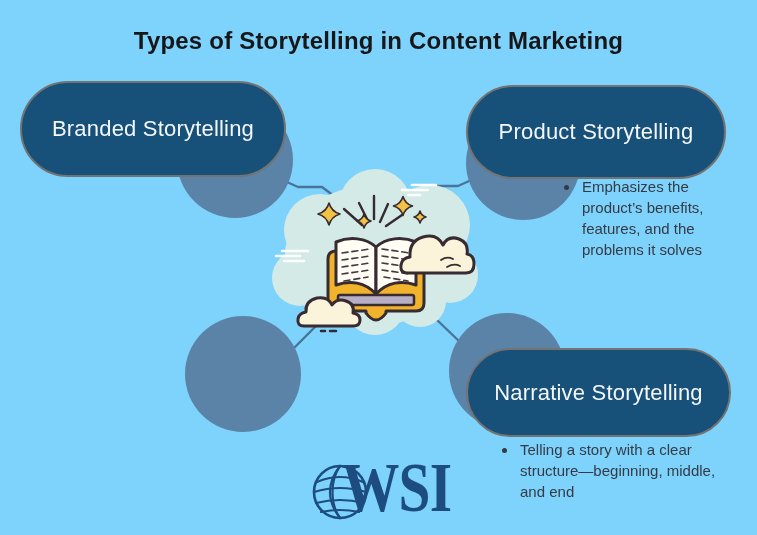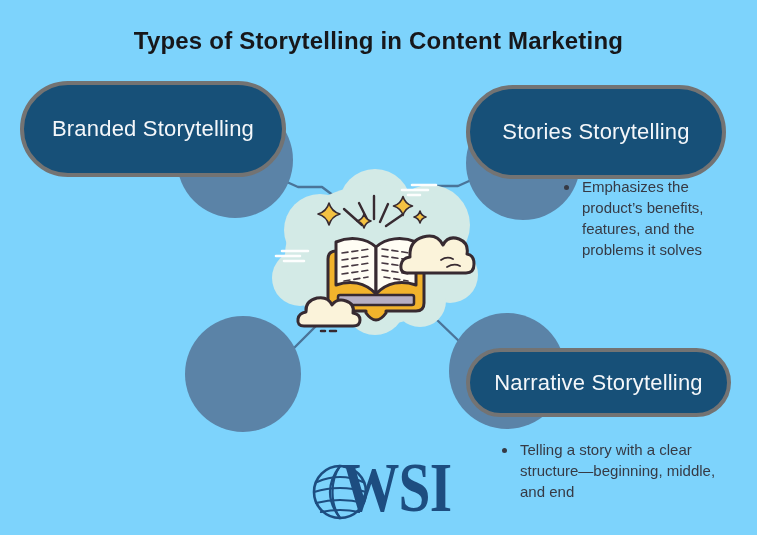--- a/index.html
+++ b/index.html
@@ -10,21 +10,21 @@
   }
   .title{
     position:absolute;left:0;right:0;top:27px;margin:0;
     text-align:center;font-size:24px;font-weight:700;color:#17171a;
     letter-spacing:.2px;
   }
   svg.connectors{position:absolute;left:0;top:0;z-index:1;}
   .blob{position:absolute;border-radius:50%;background:#5b83a7;z-index:2;}
   .pill{
     position:absolute;z-index:3;box-sizing:border-box;
-    background:#175078;border:4px solid #737373;border-radius:48px;
+    background:#175078;border:2px solid #737373;border-radius:48px;
     display:flex;align-items:center;justify-content:center;
     color:#f4f7fa;font-size:22px;font-weight:400;letter-spacing:.2px;
   }
   ul.bullets{
     position:absolute;z-index:3;margin:0;padding-left:17px;
     color:#363a45;font-size:15px;line-height:21px;
   }
   ul.bullets li{padding-left:2px;}
   svg.art{position:absolute;left:258px;top:163px;width:244px;height:190px;z-index:2;}
   .logo{position:absolute;left:308px;top:452px;width:170px;height:80px;z-index:2;}
@@ -53,23 +53,23 @@
 
   <div class="blob" style="left:177px;top:102px;width:116px;height:116px;"></div>
   <div class="blob" style="left:466px;top:106px;width:114px;height:114px;"></div>
   <div class="blob" style="left:185px;top:316px;width:116px;height:116px;"></div>
   <div class="blob" style="left:449px;top:313px;width:116px;height:116px;"></div>
 
   <div class="pill" style="left:20px;top:81px;width:266px;height:96px;">
     <span>Branded Storytelling</span>
   </div>
   <div class="pill" style="left:466px;top:85px;width:260px;height:94px;">
-    <span>Stories Storytelling</span>
+    <span>Product Storytelling</span>
   </div>
-  <div class="pill" style="left:466px;top:348px;width:265px;height:69px;">
+  <div class="pill" style="left:466px;top:348px;width:265px;height:89px;">
     <span>Narrative Storytelling</span>
   </div>
 
   <ul class="bullets" style="left:563px;top:176px;width:147px;">
     <li>Emphasizes the product’s benefits, features, and the problems it solves</li>
   </ul>
   <ul class="bullets" style="left:501px;top:439px;width:222px;">
     <li>Telling a story with a clear structure—beginning, middle, and end</li>
   </ul>
 

